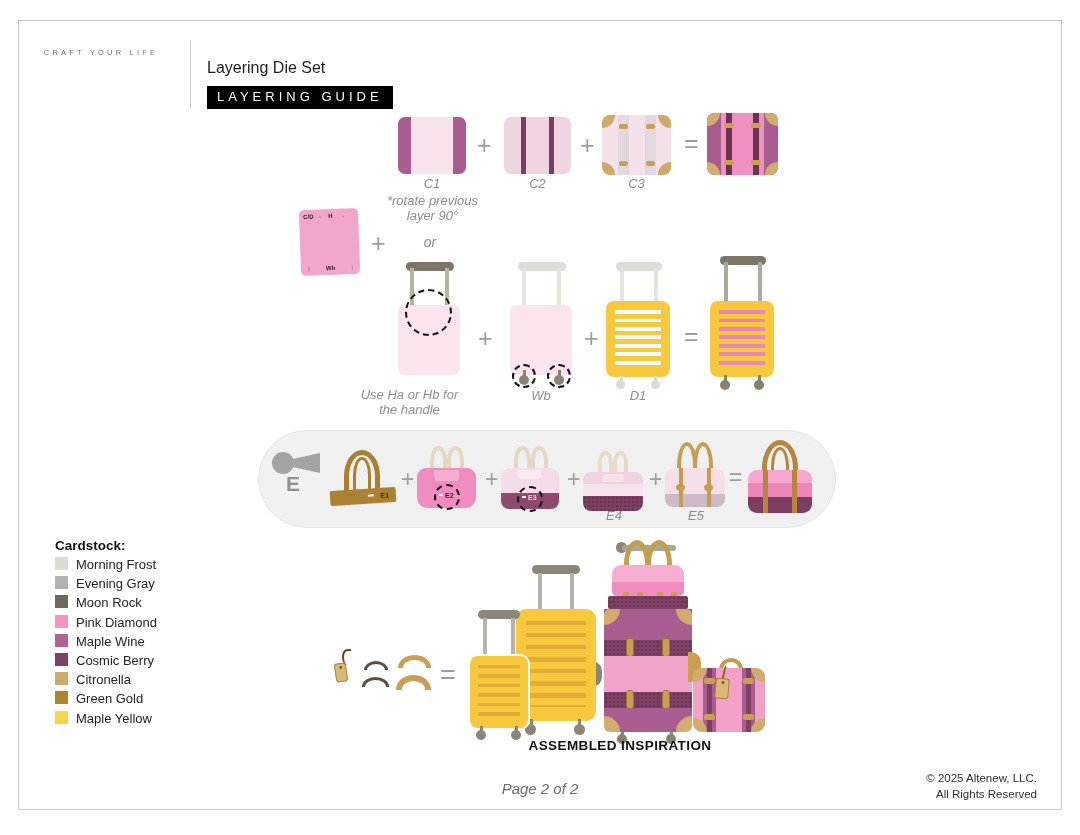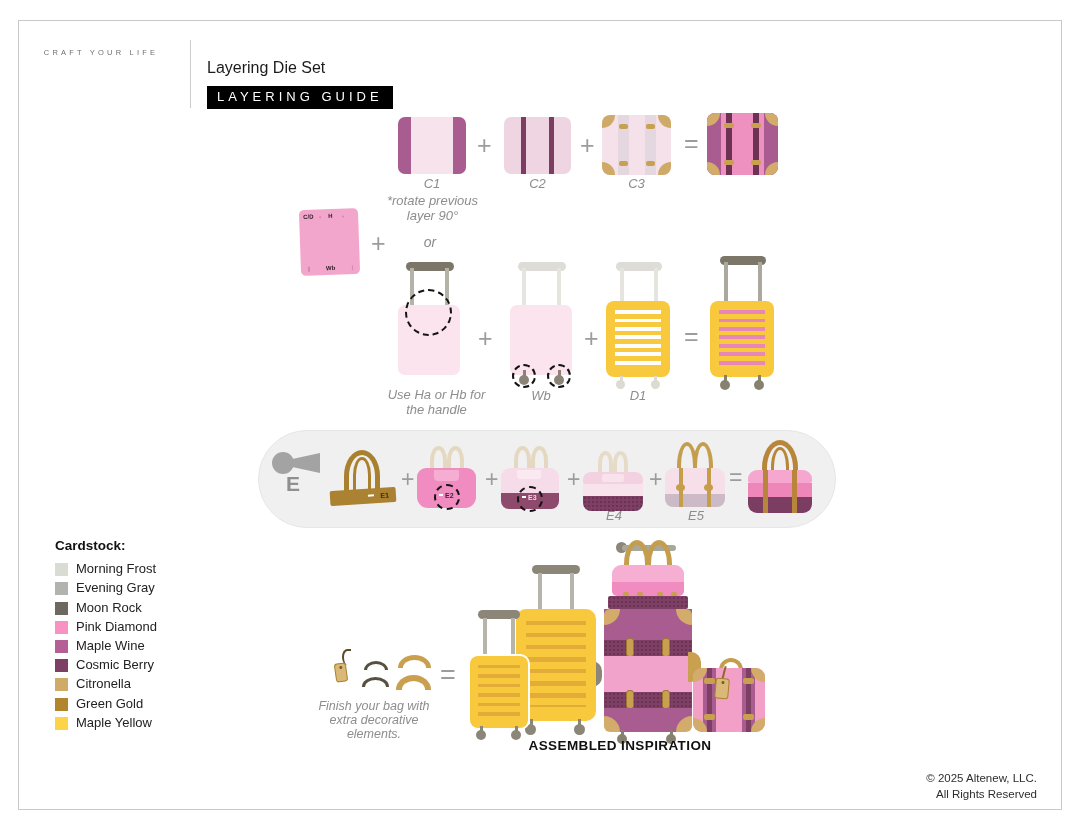--- a/index.html
+++ b/index.html
@@ -17,21 +17,21 @@
   .qtl{border-radius:6px 0 100% 0}.qtr{border-radius:0 6px 0 100%}
   .qbr{border-radius:100% 0 6px 0}.qbl{border-radius:0 100% 0 6px}
   .wheel{position:absolute;border-radius:50%;background:#87816f}
   .stem{position:absolute;background:#87816f}
   .buck{position:absolute;background:#c9a050;border-radius:2px}
   .dots{background-image:radial-gradient(#6a3354 1px,transparent 1.2px);background-size:4px 4px}
   .lbl{position:absolute;font-style:italic;color:#8d8d8d;font-size:13px;text-align:center}
   .logo-word{font-size:20px;letter-spacing:5px;color:#3a3a3a;font-weight:400;display:flex;align-items:center;justify-content:center}
   .logo-amp{font-family:"DejaVu Serif",serif;font-style:italic;font-size:33px;color:#b3893d;margin:0 -3px;line-height:0.8}
   .badge{display:inline-block;background:#000;color:#fff;font-size:13px;letter-spacing:4px;padding:3px 10px 5px;font-weight:400}
-  .cs-row{display:flex;align-items:flex-end;height:19.2px}
+  .cs-row{display:flex;align-items:flex-start;height:19.2px}
   .cs-sw{width:13px;height:13px;margin-right:8px;flex:0 0 13px}
   .cs-name{font-size:13px;color:#222}
 </style>
 </head>
 <body>
 
 <div id="app">
   <div class="sheet"></div>
 
   <div class="abs" style="left:28px;top:42px;width:146px;text-align:center">
@@ -139,21 +139,21 @@
     <div class="abs" style="left:14px;top:10px;width:4px;height:44px;background:#aba89d"></div>
     <div class="abs" style="left:48px;top:10px;width:4px;height:44px;background:#aba89d"></div>
     <div class="abs" style="left:0;top:49px;width:64px;height:76px;border-radius:8px;background:#f8c93d">
       <div class="abs" style="left:9px;top:9px;right:9px;bottom:11px;background-image:repeating-linear-gradient(to bottom,#e687b8 0 3.5px,transparent 3.5px 8.5px)"></div>
     </div>
     <div class="stem" style="left:14px;top:123px;width:3px;height:7px"></div>
     <div class="wheel" style="left:10px;top:128px;width:10px;height:10px"></div>
     <div class="stem" style="left:48px;top:123px;width:3px;height:7px"></div>
     <div class="wheel" style="left:44px;top:128px;width:10px;height:10px"></div>
   </div>
-  <div class="lbl" style="left:379px;top:387px;width:115px">Use Ha or Hb for the handle</div>
+  <div class="lbl" style="left:352px;top:387px;width:115px">Use Ha or Hb for the handle</div>
   <div class="lbl" style="left:510px;top:388px;width:62px">Wb</div>
   <div class="lbl" style="left:606px;top:388px;width:64px">D1</div>
 
   <div class="abs" style="left:258px;top:430px;width:578px;height:98px;border-radius:49px;background:#f0f0f1;border:1px solid #e6e6e6"></div>
   <div class="abs" style="left:272px;top:452px;width:22px;height:22px;border-radius:50%;background:#a3a3a3"></div>
   <div class="abs" style="left:290px;top:453px;width:30px;height:20px;background:#a3a3a3;clip-path:polygon(0 32%,100% 0,100% 100%,0 68%)"></div>
   <div class="abs" style="left:281px;top:472px;width:24px;text-align:center;font-size:21px;font-weight:600;color:#8f8f8f">E</div>
 
   <div class="abs" style="left:330px;top:448px;width:70px;height:60px">
     <div class="arc" style="left:14px;top:2px;width:36px;height:44px;border-width:5px;border-color:#a9802e;border-radius:18px 18px 0 0 / 26px 26px 0 0"></div>
@@ -270,21 +270,20 @@
   <div class="abs" style="left:330px;top:645px;width:110px;height:52px">
     <div class="arc" style="left:12px;top:4px;width:9px;height:16px;border-width:2px;border-color:#5a4a28;border-right:none;border-radius:8px 0 0 8px / 12px 0 0 12px"></div>
     <div class="abs" style="left:5px;top:18px;width:12px;height:19px;background:#d9b878;border:1px solid #a8802f;border-radius:3px;transform:rotate(-8deg)">
       <div class="abs" style="left:4px;top:2px;width:3px;height:3px;border-radius:50%;background:#7a5c1e"></div>
     </div>
     <div class="arc" style="left:34px;top:16px;width:24px;height:9px;border-width:3px;border-color:#55503f;border-radius:12px 12px 0 0 / 9px 9px 0 0"></div>
     <div class="arc" style="left:32px;top:32px;width:27px;height:10px;border-width:3px;border-color:#55503f;border-radius:14px 14px 0 0 / 10px 10px 0 0"></div>
     <div class="arc" style="left:68px;top:10px;width:33px;height:13px;border-width:5px;border-color:#c9a050;border-radius:17px 17px 0 0 / 13px 13px 0 0"></div>
     <div class="arc" style="left:66px;top:30px;width:35px;height:15px;border-width:6px;border-color:#c9a050;border-radius:18px 18px 0 0 / 15px 15px 0 0"></div>
   </div>
-  <div class="lbl" style="left:306px;top:699px;width:136px;font-size:12.5px">Finish your bag with extra decorative elements.</div>
   <div class="op" style="left:440px;top:662px;font-size:27px">=</div>
 
   <div class="abs" style="left:516px;top:565px;width:92px;height:170px">
     <div class="abs" style="left:16px;top:0;width:48px;height:9px;border-radius:5px;background:#8c8678"></div>
     <div class="abs" style="left:22px;top:8px;width:4px;height:40px;background:#b7b4ab"></div>
     <div class="abs" style="left:54px;top:8px;width:4px;height:40px;background:#b7b4ab"></div>
     <div class="abs" style="left:72px;top:96px;width:14px;height:26px;background:#8c8678;border-radius:0 10px 10px 0"></div>
     <div class="abs" style="left:0;top:44px;width:80px;height:112px;border-radius:10px;background:#f8c93d">
       <div class="abs" style="left:10px;top:12px;right:10px;bottom:14px;background-image:repeating-linear-gradient(to bottom,#e3ac38 0 4.5px,transparent 4.5px 12px)"></div>
     </div>
@@ -359,17 +358,18 @@
       <div class="qc qbl" style="left:0;bottom:0;width:14px;height:14px"></div>
       <div class="qc qbr" style="right:0;bottom:0;width:14px;height:14px"></div>
     </div>
     <div class="abs" style="left:30px;top:8px;width:2px;height:14px;background:#8a6a28;transform:rotate(14deg)"></div>
     <div class="abs" style="left:22px;top:20px;width:14px;height:21px;background:#d9b878;border:1px solid #a8802f;border-radius:3px;transform:rotate(5deg)">
       <div class="abs" style="left:5px;top:2px;width:3px;height:3px;border-radius:50%;background:#7a5c1e"></div>
     </div>
   </div>
 
   <div class="abs" style="left:460px;top:738px;width:320px;text-align:center;font-size:13.5px;font-weight:bold;letter-spacing:.4px;color:#111">ASSEMBLED INSPIRATION</div>
+  <div class="abs it" style="left:428px;top:780px;width:224px;font-size:15px;color:#6b6b6b">Page 2 of 2</div>
   <div class="abs" style="left:830px;top:771px;width:207px;text-align:right;font-size:11.5px;color:#2e2e2e;line-height:1.35">
     <div>© 2025 Altenew, LLC.</div>
     <div>All Rights Reserved</div>
   </div>
 </div>
 
 </body></html>

